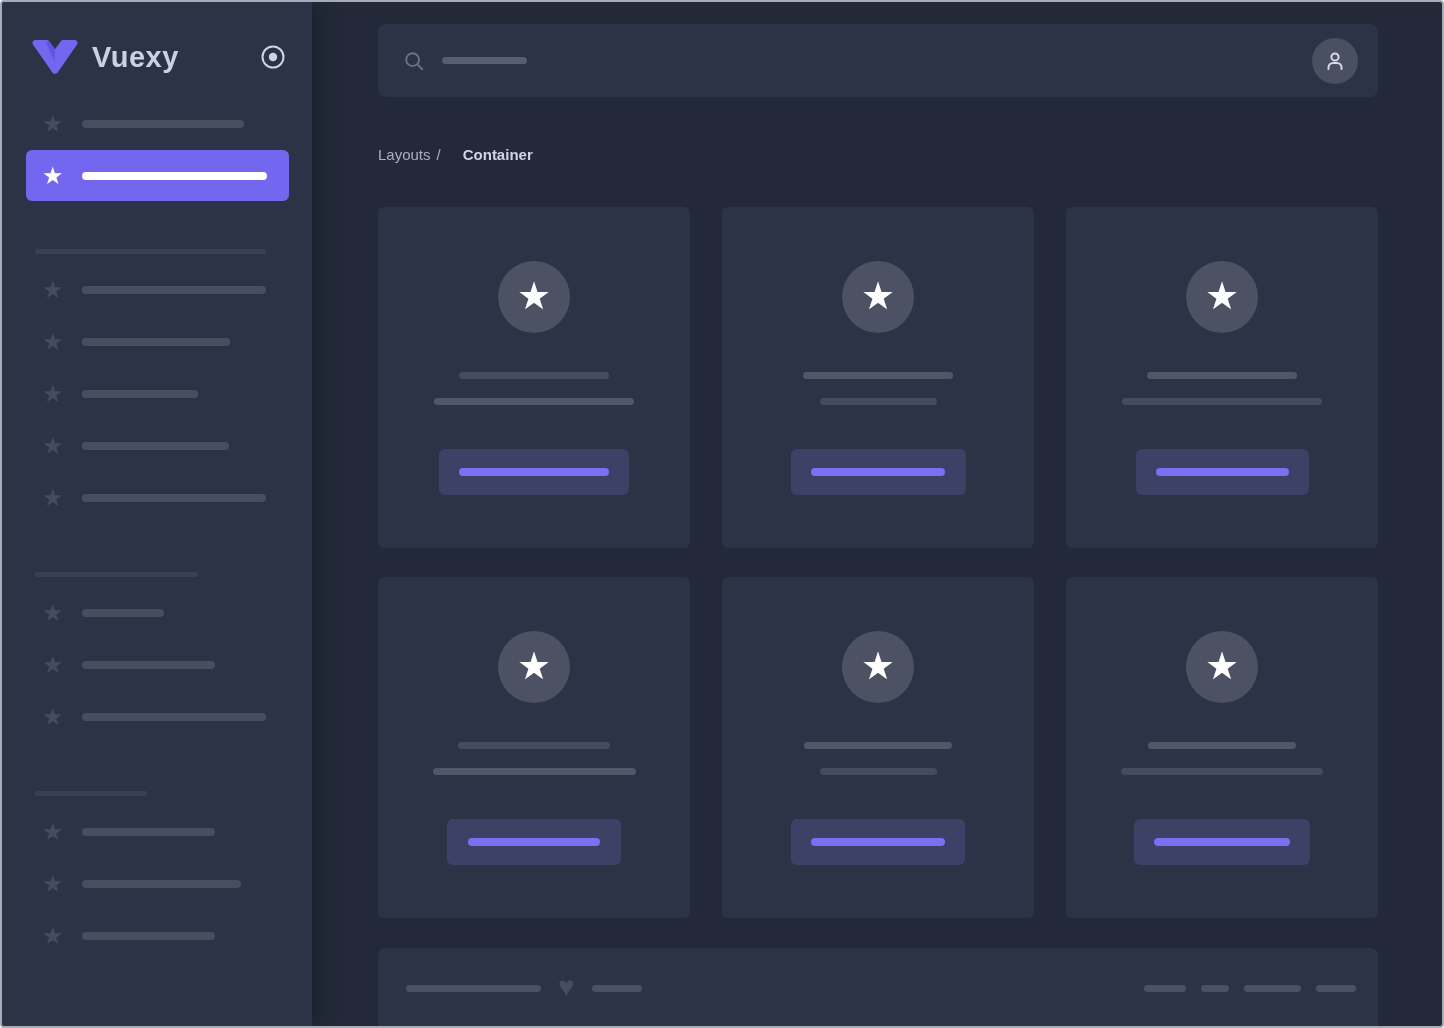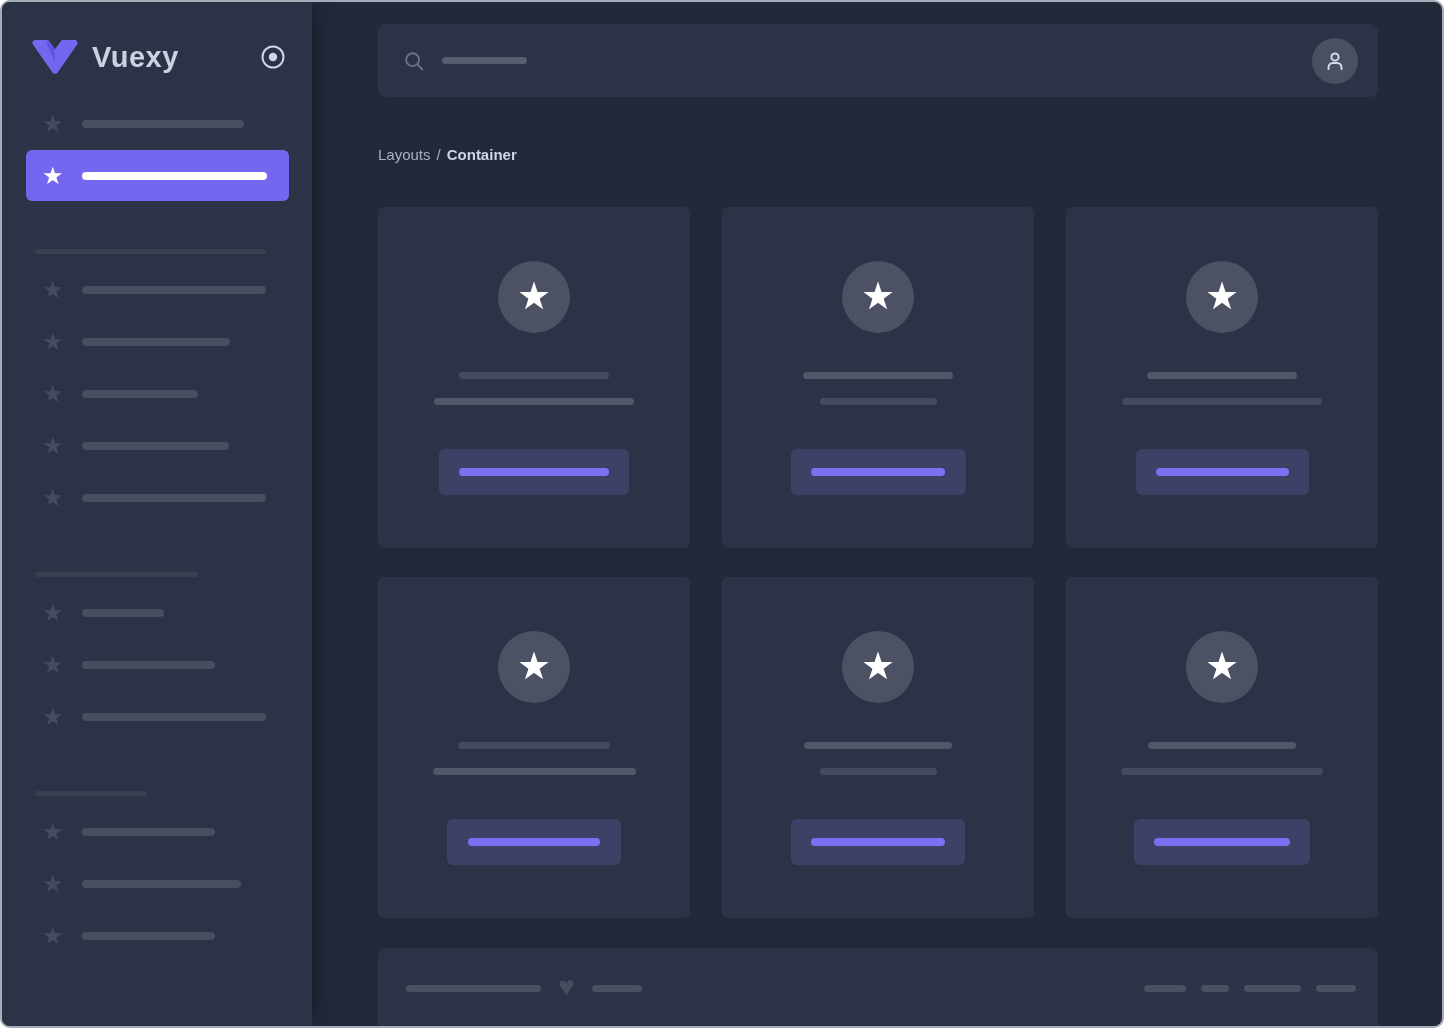--- a/index.html
+++ b/index.html
@@ -1,17 +1,17 @@
 <!DOCTYPE html>
 <html><head>
 <meta charset="utf-8">
 <style>
   html,body{margin:0;padding:0;background:#ffffff;font-family:"Liberation Sans",sans-serif;}
   .frame{position:relative;width:1444px;height:1028px;box-sizing:border-box;border:2px solid #a6abb8;
-         border-radius:10px;overflow:hidden;background:#232938;display:flex;}
+         border-radius:4px;overflow:hidden;background:#232938;display:flex;}
 
   
   .sidebar{width:310px;min-width:310px;height:100%;background:#2d3347;position:relative;z-index:2;
            box-shadow:10px 0 18px -6px rgba(14,18,32,.5);}
   .logo-row{display:flex;align-items:center;height:50px;padding:30px 26px 0 28px;}
   .logo-mark{display:flex;}
   .logo-text{font-size:29px;font-weight:bold;color:#ccd0e2;margin-left:12px;letter-spacing:.5px;}
   .collapse{margin-left:auto;display:flex;cursor:pointer;}
   .nav{margin-top:16px;}
   .nav-item{display:flex;align-items:center;height:52px;padding-left:40px;cursor:pointer;}
@@ -28,21 +28,21 @@
   .main > *{flex-shrink:0;}
   .topbar{margin-top:22px;height:73px;background:#2d3347;border-radius:8px;display:flex;align-items:center;
           padding:0 20px 0 25px;box-sizing:border-box;cursor:text;}
   .search-skel{height:7px;border-radius:3.5px;background:#585d70;margin-left:17px;}
   .avatar{margin-left:auto;width:46px;height:46px;border-radius:50%;background:#4a4f62;
           display:flex;align-items:center;justify-content:center;cursor:pointer;}
 
   .breadcrumb{margin-top:49px;font-size:15px;color:#a9aec3;line-height:17px;}
   .breadcrumb .crumb-link{cursor:pointer;}
   .breadcrumb .sep{margin:0 6px;}
-  .breadcrumb .current{color:#d0d4e6;font-weight:bold;}
+  .breadcrumb .current{color:#d0d4e6;font-weight:bold;margin-left:16px;}
 
   .grid{margin-top:44px;display:grid;grid-template-columns:repeat(3,312px);column-gap:32px;row-gap:29px;}
   .card{height:341px;background:#2d3347;border-radius:6px;display:flex;flex-direction:column;align-items:center;}
   .badge{margin-top:54px;width:72px;height:72px;border-radius:50%;background:#4c5163;
          display:flex;align-items:center;justify-content:center;}
   .badge .star{color:#ffffff;font-size:38px;line-height:1;margin-top:-3px;}
   .line{height:7px;border-radius:3.5px;}
   .line.light{background:#515669;}
   .line.dark{background:#454a5e;}
   .l1{margin-top:39px;}

